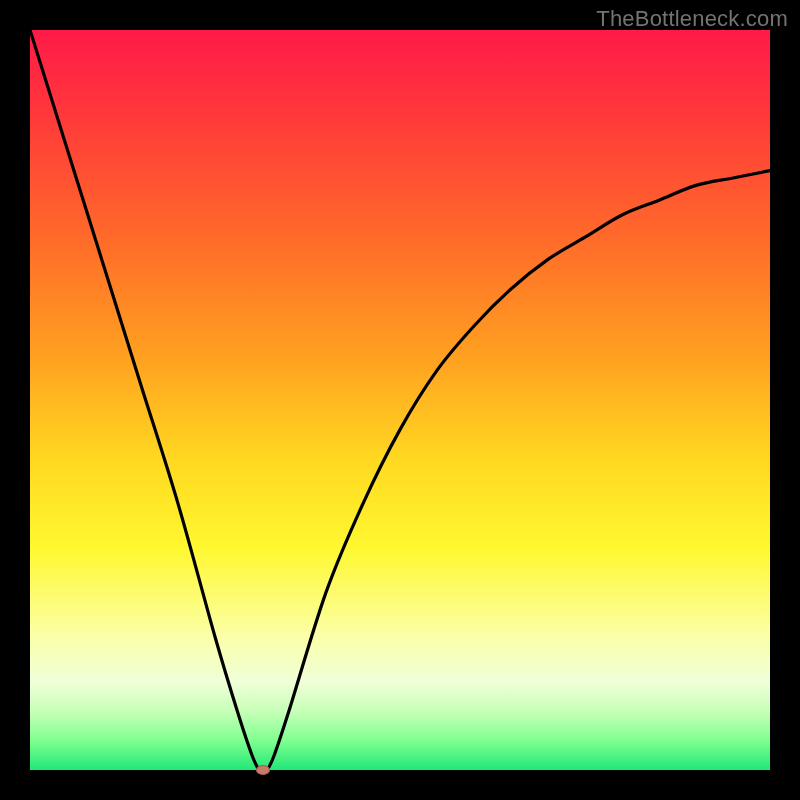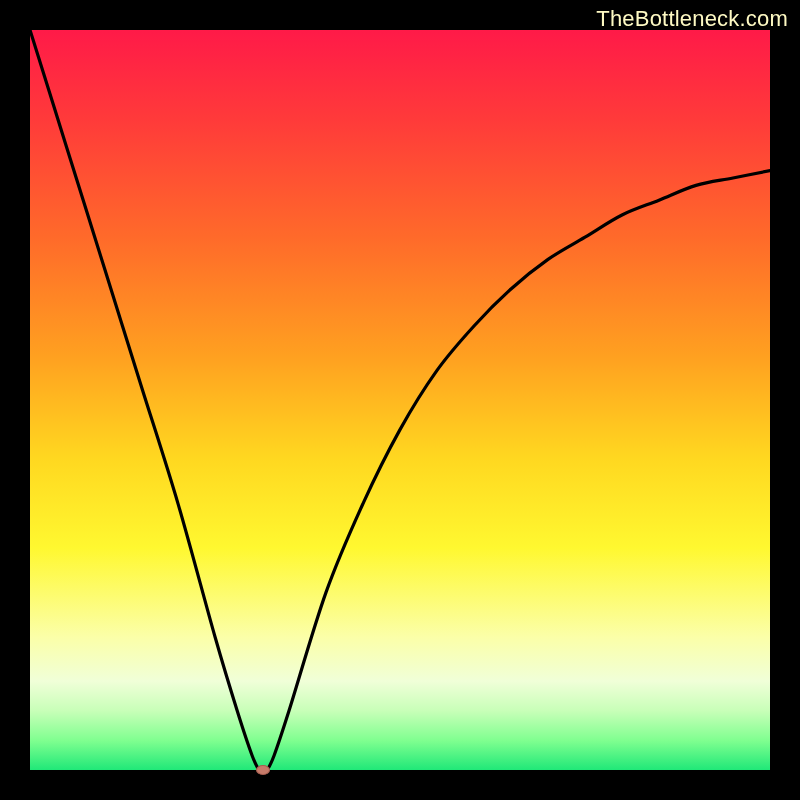--- a/index.html
+++ b/index.html
@@ -43,21 +43,21 @@
     background: #c77b6a;
     border: 1px solid #a85f50;
     transform: translate(-50%, -50%);
   }
   .watermark {
     position: absolute;
     top: 6px;
     right: 12px;
     font-family: Arial, Helvetica, sans-serif;
     font-size: 22px;
-    color: #fef9c3;
+    color: #737373;
     letter-spacing: 0.2px;
     user-select: none;
   }
 </style>
 </head>
 <body>
 
 <div class="frame">
   <div class="plot-area">
     <svg class="curve-svg" viewBox="0 0 740 740" preserveAspectRatio="none">

